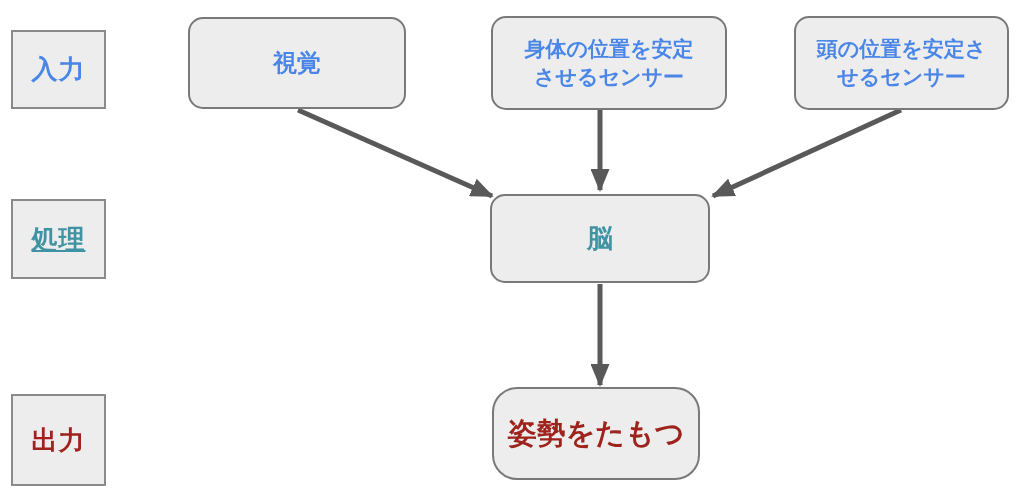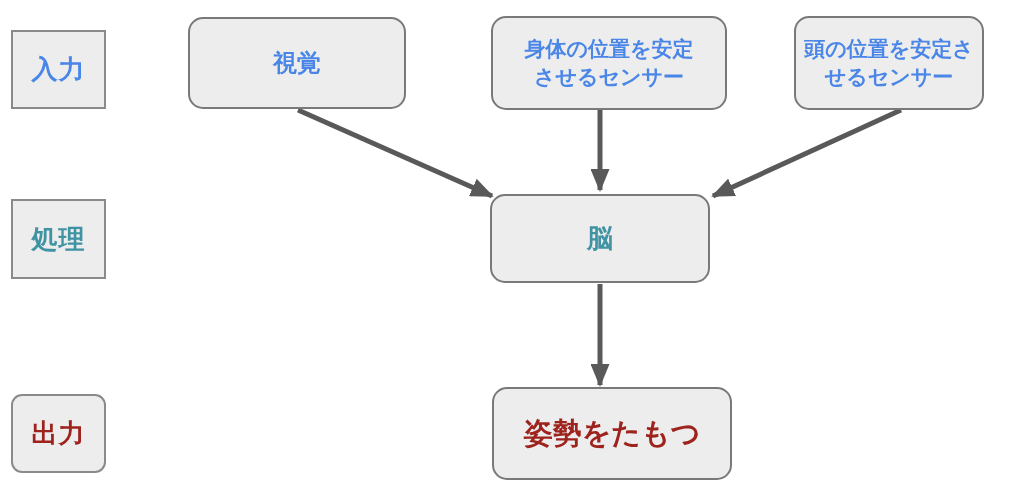--- a/index.html
+++ b/index.html
@@ -68,42 +68,42 @@
     </defs>
     <line x1="298" y1="110" x2="492" y2="196" stroke-width="5" marker-end="url(#ah)" style="stroke: rgb(89, 89, 89);"></line>
     <line x1="600" y1="110" x2="600" y2="190" stroke-width="5" marker-end="url(#ah)" style="stroke: rgb(89, 89, 89);"></line>
     <line x1="901" y1="110" x2="713" y2="196" stroke-width="5" marker-end="url(#ah)" style="stroke: rgb(89, 89, 89);"></line>
     <line x1="600" y1="284" x2="600" y2="385" stroke-width="5" marker-end="url(#ah)" style="stroke: rgb(89, 89, 89);"></line>
   </svg>
 
   <div class="row-label c-blue" style="left:11px; top:30px; width:95px; height:79px;">
     <span>入力</span>
   </div>
-  <div class="row-label c-teal" style="left:11px; top:199px; width:95px; height:80px;">
+  <div class="row-label c-teal" style="left:11px; top:199px; width:95px; height:80px;text-decoration:underline;">
     <span>処理</span>
   </div>
-  <div class="row-label c-red" style="left:11px; top:394px; width:95px; height:79px;border-radius:11px;">
+  <div class="row-label c-red" style="left:11px; top:394px; width:95px; height:92px;">
     <span>出力</span>
   </div>
 
   <div class="node c-blue fs-24" style="left:188px; top:17px; width:218px; height:92px;">
     <span>視覚</span>
   </div>
 
   <div class="node c-blue fs-21" style="left:491px; top:16px; width:236px; height:94px;">
     <span>身体の位置を安定
 させるセンサー</span>
   </div>
 
-  <div class="node c-blue fs-21" style="left:794px; top:16px; width:190px; height:94px;">
+  <div class="node c-blue fs-21" style="left:794px; top:16px; width:215px; height:94px;">
     <span>頭の位置を安定さ
 せるセンサー</span>
   </div>
 
   <div class="node c-teal fs-26" style="left:490px; top:194px; width:220px; height:89px;">
     <span>脳</span>
   </div>
 
-  <div class="node c-red fs-29" style="left:492px; top:387px; width:240px; height:93px;">
+  <div class="node c-red fs-29" style="left:492px; top:387px; width:208px; height:93px;border-radius:25px;">
     <span>姿勢をたもつ</span>
   </div>
 
 </div>
 
 </body></html>

